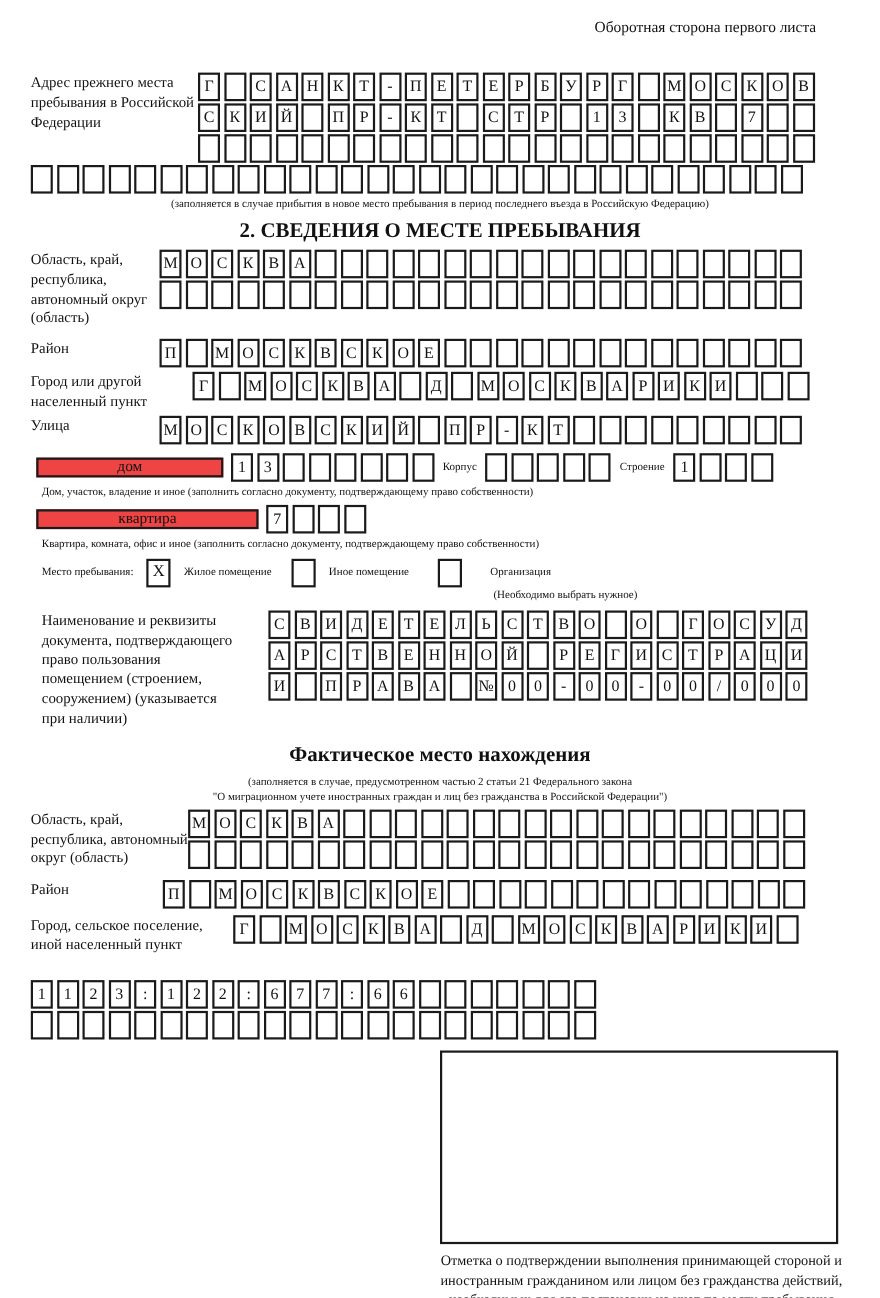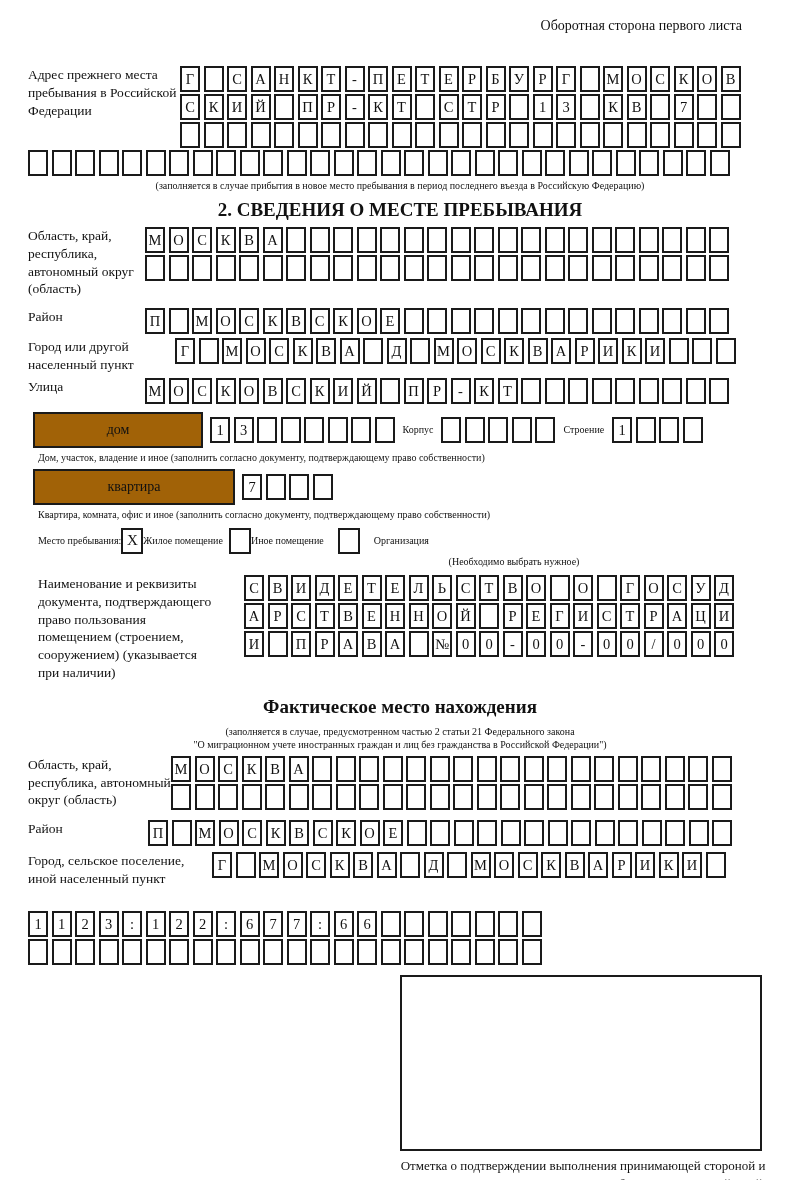--- a/index.html
+++ b/index.html
@@ -30,22 +30,22 @@
   .w-143 { width:143px; }
   .w-120 { width:120px; }
   .w-184 { width:184px; }
   .w-190 { width:190px; }
   .w-doc { width:216px; padding-right:28px; }
 
   .note { font-size:10px; text-align:center; }
   .heading { font-size:19px; font-weight:bold; text-align:center; }
 
   .bigbox {
-    border:2px solid #1a1a1a; height:36px; display:flex;
-    align-items:center; justify-content:center; font-size:14px; background:#a16207;
+    border:2px solid #1a1a1a; height:18px; display:flex;
+    align-items:center; justify-content:center; font-size:14px; background:#ef4444;
     flex:0 0 auto;
   }
   .inline-row { display:flex; align-items:center; }
   .inline-label { font-size:10px; flex:0 0 auto; }
 
   .checkbox {
     width:22px; height:26px; border:2px solid #1a1a1a; background:#fff;
     display:flex; align-items:center; justify-content:center;
     font-size:15px; flex:0 0 auto;
   }
@@ -372,21 +372,21 @@
   <div class="bigbox gap7" style="width:202px; margin-left:5px;">квартира</div>
   <div class="cells">
       <span class="cell">7</span>
       <span class="cell"></span>
       <span class="cell"></span>
       <span class="cell"></span>
     </div>
 </div>
 <div class="note mt4" style="text-align:left; padding-left:10px;">Квартира, комната, офис и иное (заполнить согласно документу, подтверждающему право собственности)</div>
 
-<div class="inline-row mt8" style="padding-left:10px;">
+<div class="inline-row mt8" style="gap:12px; padding-left:10px;">
   <div class="inline-label">Место пребывания:</div>
   <div class="checkbox">X</div>
   <div class="inline-label">Жилое помещение</div>
   <div class="checkbox" style="margin-left:6px;"></div>
   <div class="inline-label">Иное помещение</div>
   <div class="checkbox" style="margin-left:14px;"></div>
   <div class="inline-label" style="margin-left:14px;">Организация</div>
 </div>
 <div class="note mt2" style="text-align:center; margin-left:228px;">(Необходимо выбрать нужное)</div>
 

